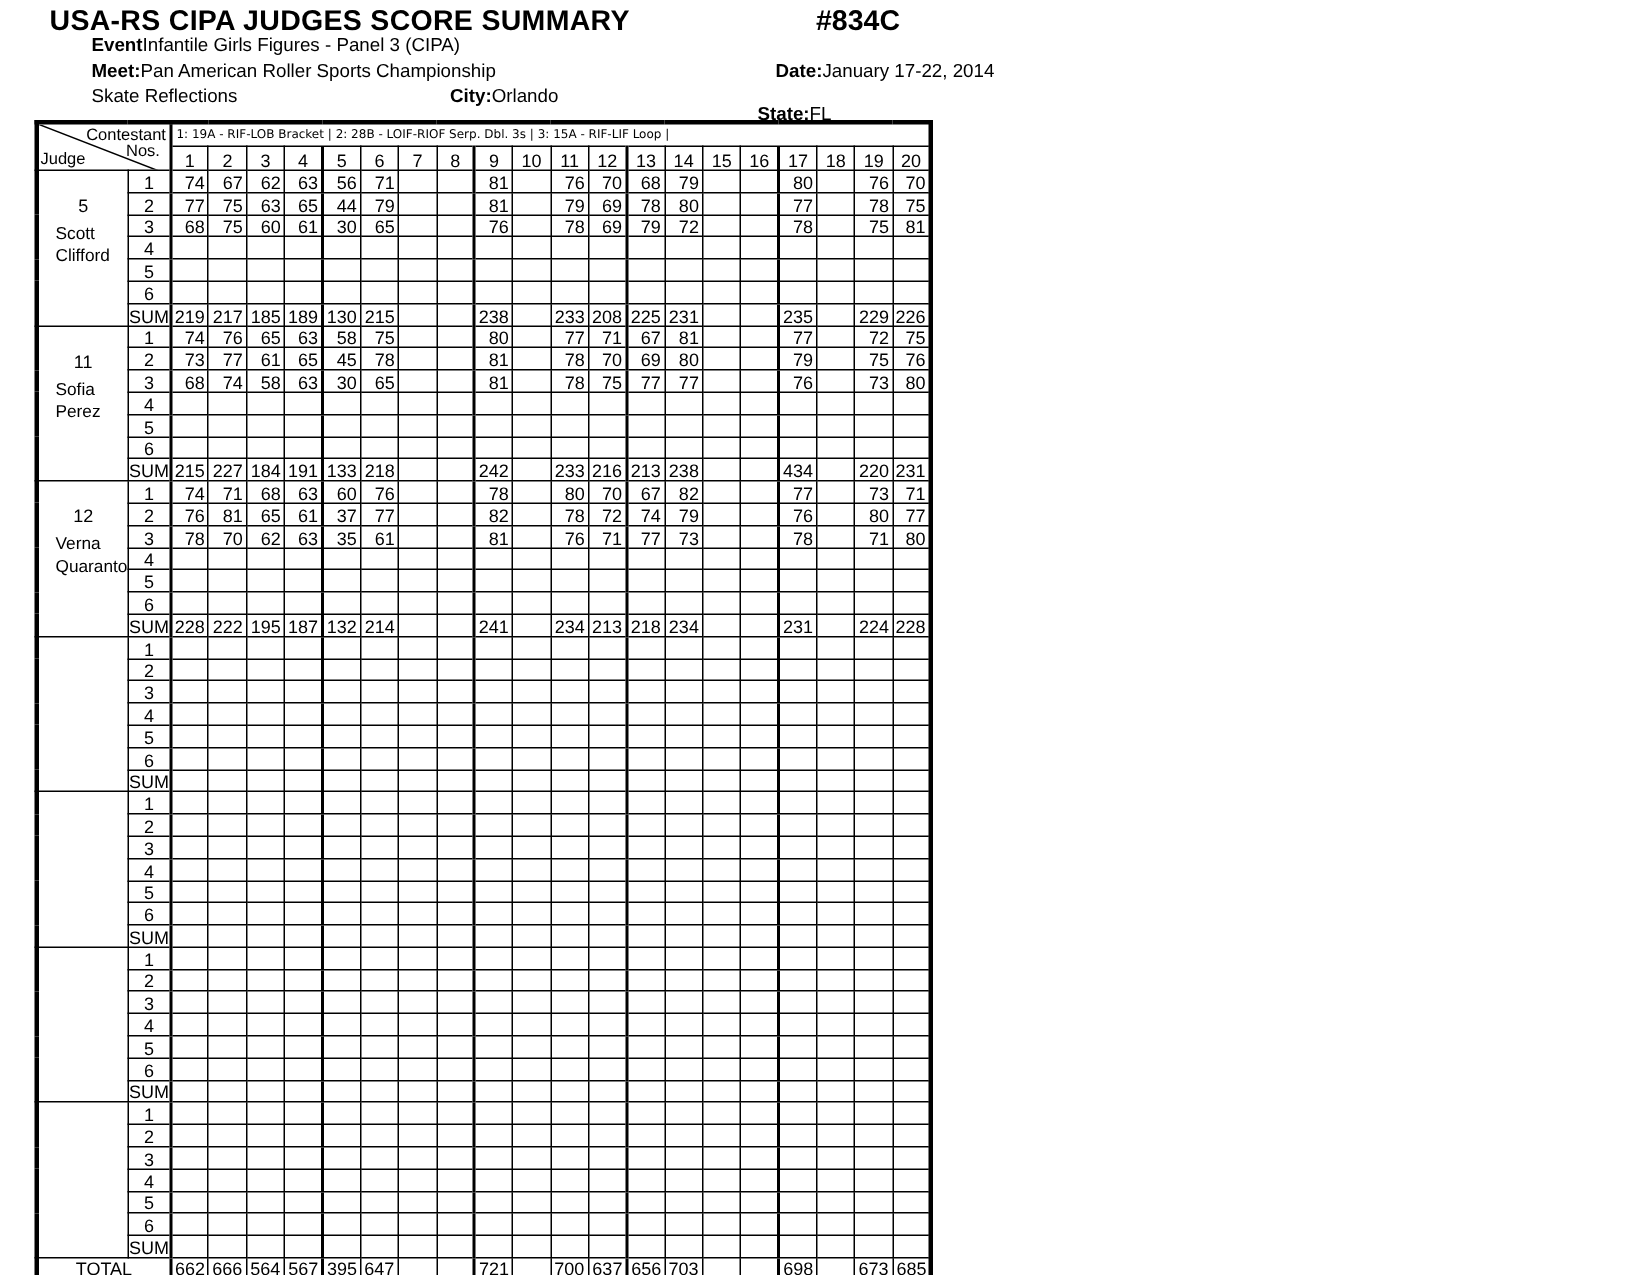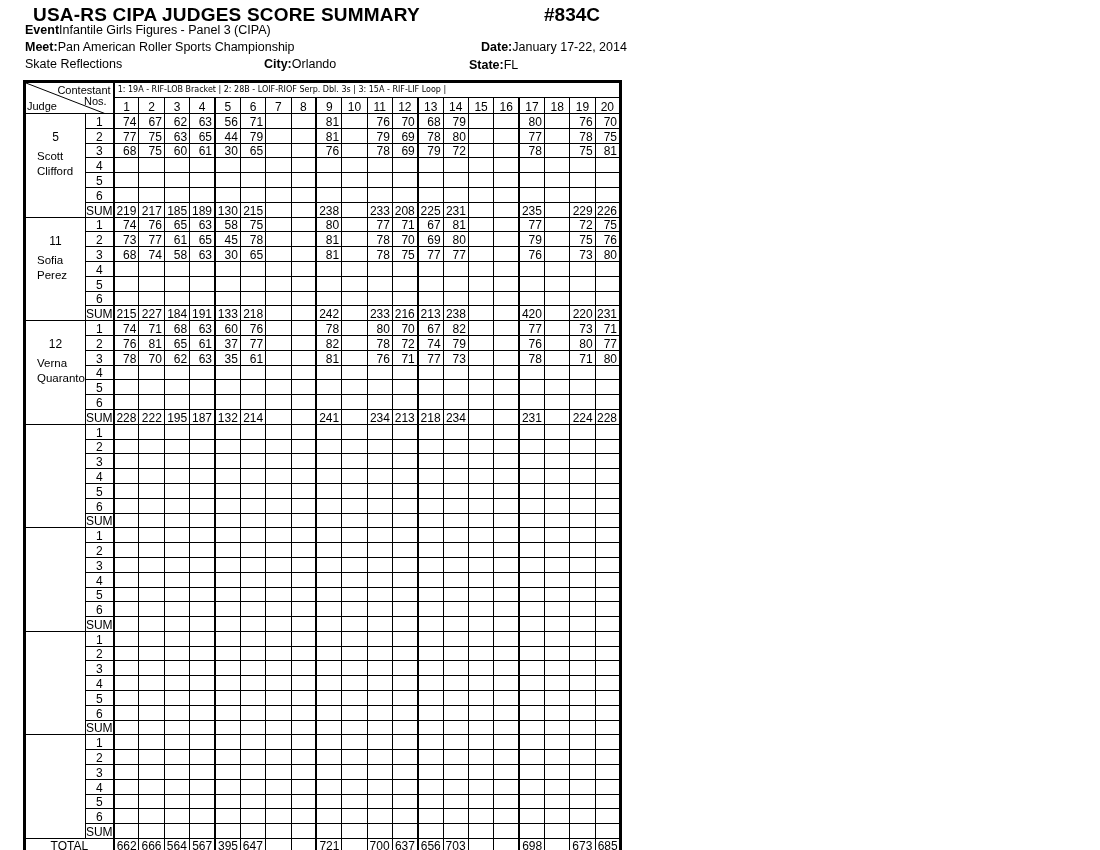--- a/index.html
+++ b/index.html
@@ -1,20 +1,20 @@
 <!DOCTYPE html>
 <html><head>
 <meta charset="utf-8">
 <style>
   html, body { margin:0; padding:0; background:#ffffff; }
   body { width:1100px; height:850px; position:relative; overflow:hidden;
          font-family:"Liberation Sans", sans-serif; color:#000; }
   .title { position:absolute; left:33px; top:4px; font-size:19px; font-weight:bold; letter-spacing:0.2px; }
   .docno { position:absolute; left:544px; top:4px; font-size:19px; font-weight:bold; }
-  .line { position:absolute; font-size:12.5px; white-space:nowrap; }
+  .line { position:absolute; font-size:12.5px; white-space:nowrap;margin-left:36px; }
   .line b { font-weight:bold; }
   #sheet { position:absolute; left:23px; top:80px; border-collapse:collapse; table-layout:fixed;
            border-top:3px solid #000; border-left:3px solid #000; border-right:3px solid #000; }
   #sheet td { border:1px solid #000; padding:0; overflow:hidden; white-space:nowrap;
               font-size:12px; line-height:12px; }
   #sheet td.thickL { border-left:2px solid #000; }
   .hdr1 td { height:14px; }
   .hdr2 td { height:15px; }
   .figs { font-family:"DejaVu Sans", sans-serif; font-size:8px !important; padding-left:3px !important; vertical-align:middle; }
   .colnum { text-align:center; vertical-align:bottom; }
@@ -46,21 +46,21 @@
 <div class="line" style="left:25px; top:40px;">
   <b>Meet:</b><span>Pan American Roller Sports Championship</span>
 </div>
 <div class="line" style="left:469px; top:40px;padding-left:12px;">
   <b>Date:</b><span>January 17-22, 2014</span>
 </div>
 <div class="line" style="left:25px; top:57px;">Skate Reflections</div>
 <div class="line" style="left:264px; top:57px;text-align:right;">
   <b>City:</b><span>Orlando</span>
 </div>
-<div class="line" style="left:469px; top:58px;">
+<div class="line" style="left:469px; top:69px;">
   <b>State:</b><span>FL</span>
 </div>
 
 <table id="sheet">
   <colgroup id="cols">
       <col style="width: 50px;">
       <col style="width: 28px;">
       <col style="width: 25.35px;">
       <col style="width: 25.35px;">
       <col style="width: 25.35px;">
@@ -440,21 +440,21 @@
         <td class="sc"></td>
         <td class="sc"></td>
         <td class="sc thickL">242</td>
         <td class="sc"></td>
         <td class="sc">233</td>
         <td class="sc">216</td>
         <td class="sc thickL">213</td>
         <td class="sc">238</td>
         <td class="sc"></td>
         <td class="sc"></td>
-        <td class="sc thickL">420</td>
+        <td class="sc thickL">434</td>
         <td class="sc"></td>
         <td class="sc">220</td>
         <td class="sc">231</td>
       </tr>
       <tr class="drow">
         <td class="judge" rowspan="7">
           <div class="jnum">12</div>
           <div class="jname">
             <div>Verna</div>
             <div>Quaranto</div>

